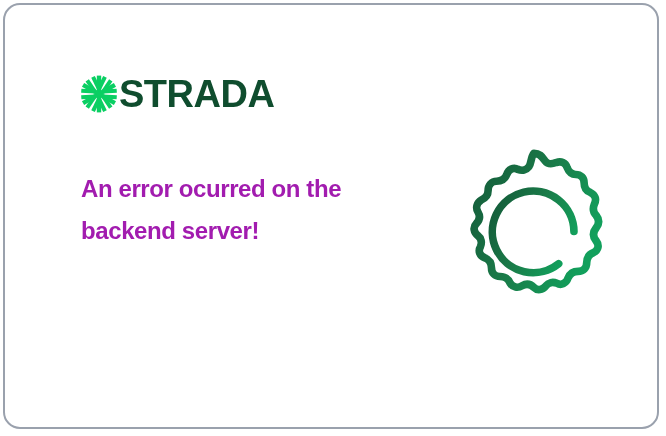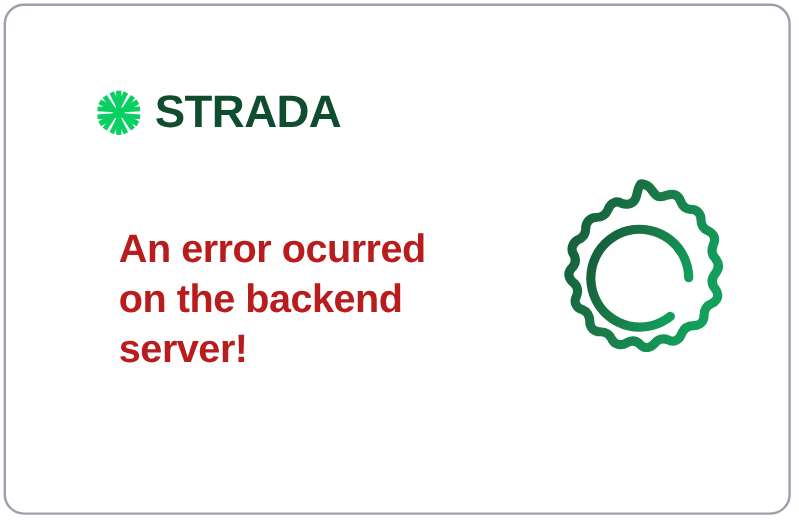--- a/index.html
+++ b/index.html
@@ -29,21 +29,20 @@
     overflow: hidden;
   }
 
   
   #brand-lockup {
     position: absolute;
     left: 74px;
     top: 69px;
     display: flex;
     align-items: center;
-    gap: 10px;
   }
   #brand-mark {
     width: 40px;
     height: 40px;
     display: block;
     flex: 0 0 auto;
   }
   #brand-wordmark {
     font-family: "Liberation Sans", sans-serif;
     font-size: 38px;
@@ -54,26 +53,26 @@
     white-space: nowrap;
   }
 
   
   #error-headline {
     position: absolute;
     left: 76px;
     top: 163px;
     width: 300px;
     font-family: "Liberation Sans", sans-serif;
-    font-size: 33px;
+    font-size: 24px;
     font-weight: bold;
     line-height: 42px;
     letter-spacing: -0.4px;
-    color: #b91c1c;
-    margin: 18px;
+    color: #a21caf;
+    margin: 0;
   }
 
   
   #gear-illustration {
     position: absolute;
     left: 444px;
     top: 138px;
     width: 170px;
     height: 170px;
     display: block;

